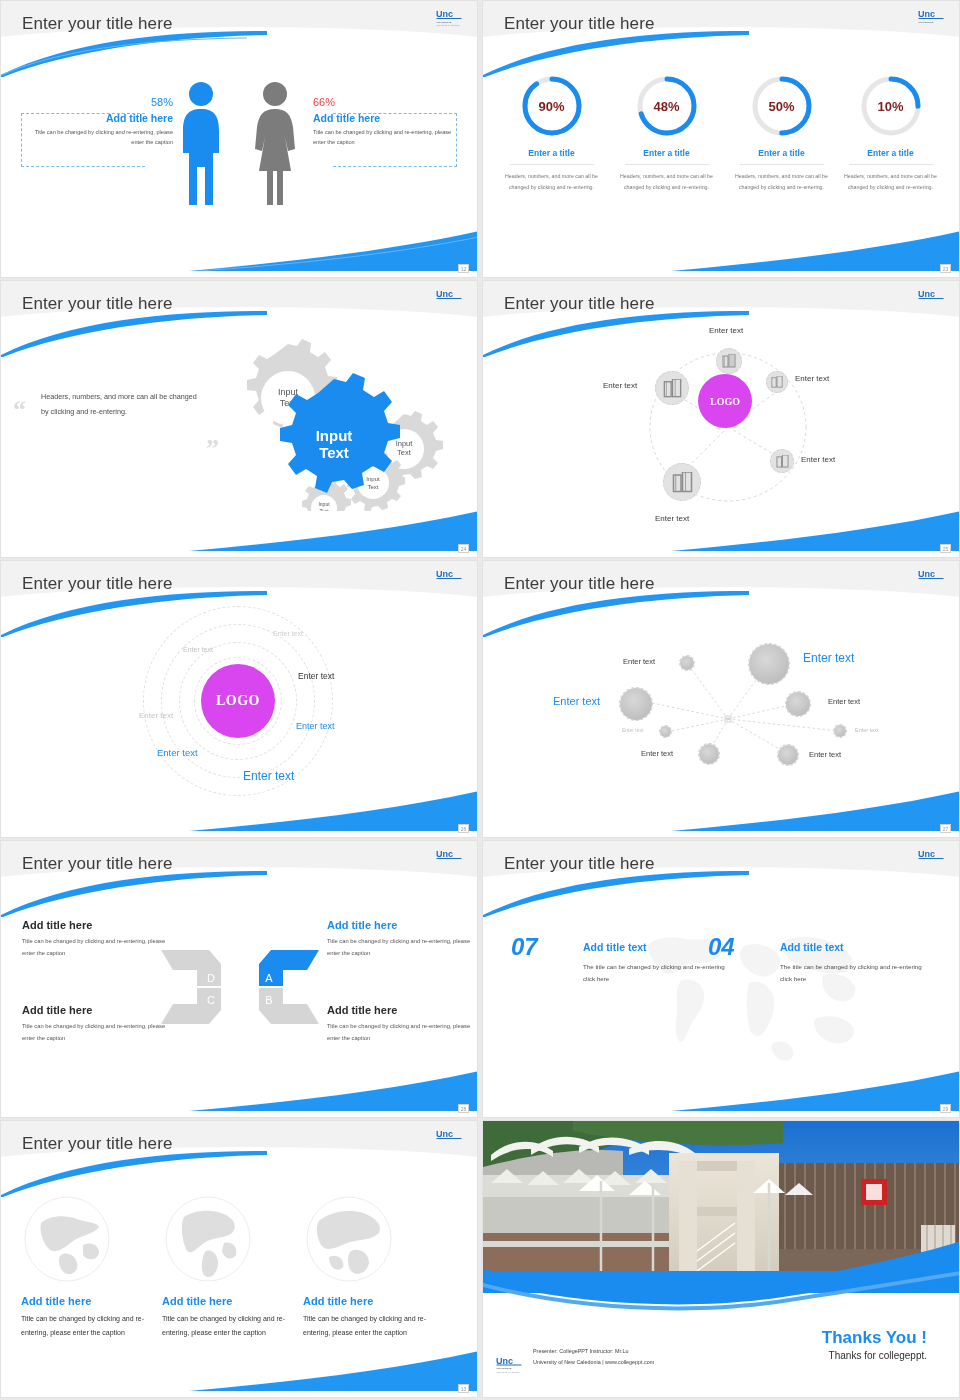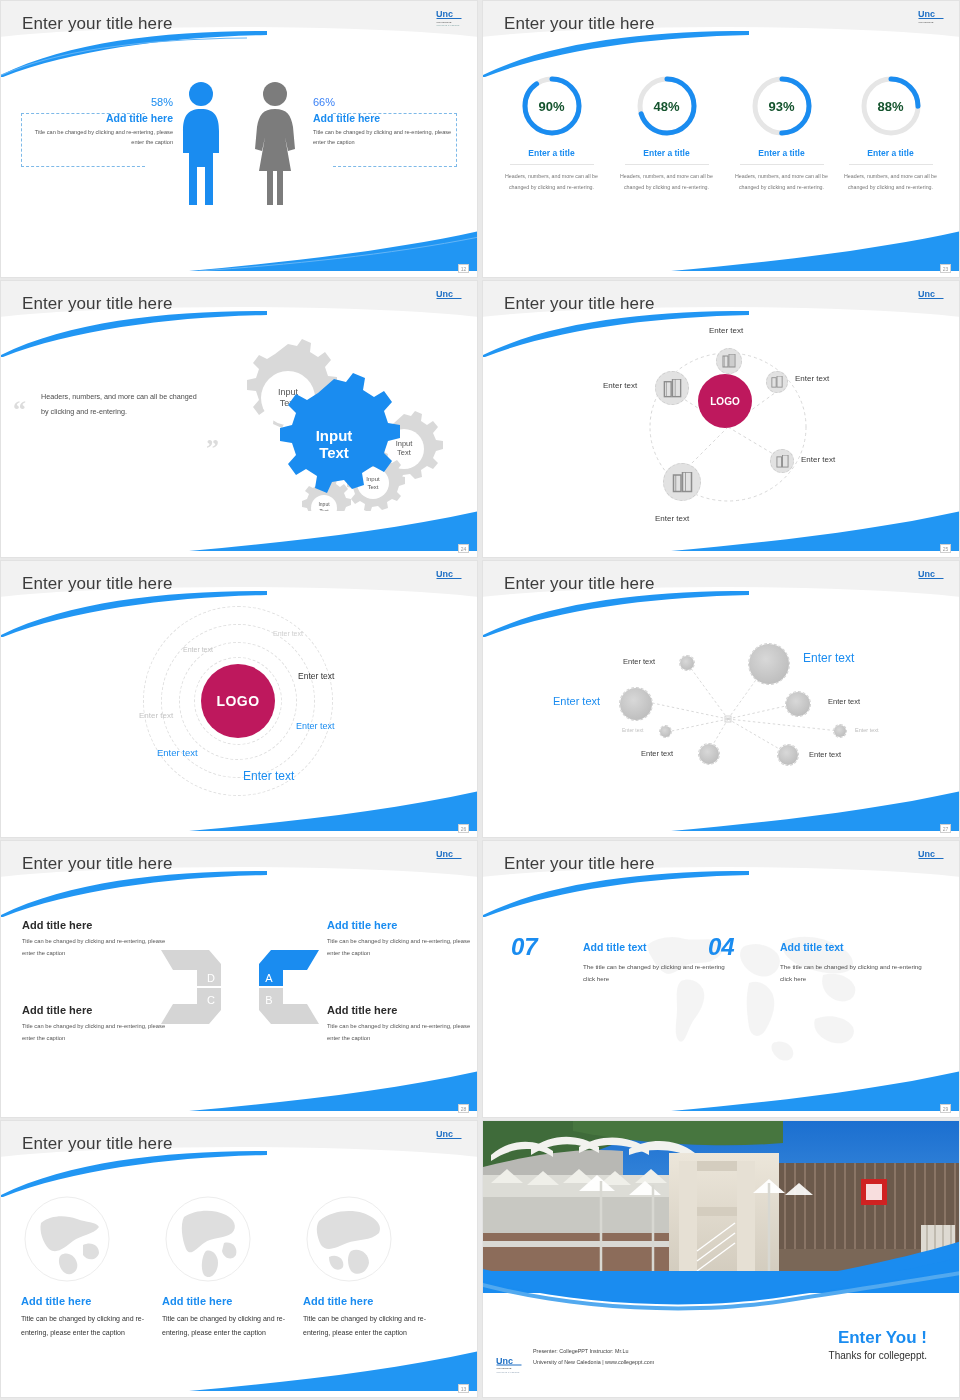--- a/index.html
+++ b/index.html
@@ -62,57 +62,57 @@
     background: #fff; z-index: 6;
   }
   .body { position: absolute; inset: 0; z-index: 5; }
 
   
   .s1-stat { position: absolute; top: 95px; width: 150px; }
   .s1-left  { left: 22px; text-align: right; }
   .s1-right { left: 312px; text-align: left; }
   .s1-pct { font-size: 11px; font-weight: normal; line-height: 1.1; }
   .s1-pct.blue { color: #1a8cf0; }
-  .s1-pct.grey { color: #3b82f6; }
+  .s1-pct.grey { color: #ef4444; }
   .s1-sub { font-size: 10.5px; font-weight: bold; color: #1a8cf0; margin-top: 4px; }
   .s1-desc { font-size: 5.6px; color: #555; line-height: 1.75; margin-top: 4px; }
   .s1-brk { position: absolute; top: 112px; width: 124px; height: 54px; }
   .s1-brk.l { left: 20px; border-left: 1px dashed #7db9e8; border-top: 1px dashed #7db9e8; border-bottom: 1px dashed #7db9e8; }
   .s1-brk.r { right: 20px; border-right: 1px dashed #7db9e8; border-top: 1px dashed #7db9e8; border-bottom: 1px dashed #7db9e8; }
   .person { position: absolute; top: 78px; }
   .p-man { left: 178px; }
   .p-woman { left: 252px; }
 
   
   .s2-col { position: absolute; top: 72px; width: 95px; text-align: center; }
   .ring-wrap { position: relative; width: 66px; height: 66px; margin: 0 auto; }
   .ring-pct {
     position: absolute; inset: 0; display: flex; align-items: center;
-    justify-content: center; font-size: 13px; font-weight: bold; color: #14532d;
+    justify-content: center; font-size: 13px; font-weight: bold; color: #7f1d1d;
   }
   .s2-title { font-size: 8.5px; font-weight: bold; color: #1a8cf0; margin-top: 9px; }
   .s2-sep { width: 84px; height: 1px; background: #e4e4e4; margin: 6px auto 0; }
   .s2-desc { font-size: 5.3px; color: #777; line-height: 2.05; margin-top: 6px; }
 
   
   .s3-quote { position: absolute; left: 40px; top: 108px; width: 160px; }
   .s3-qm { position: absolute; font-size: 26px; color: #dcdcdc; font-family: "Liberation Serif", serif; font-weight: bold; line-height: 1; }
   .s3-qm.open { left: 12px; top: 116px; }
   .s3-qm.close { left: 205px; top: 155px; }
   .s3-qtext { font-size: 7.2px; color: #4b4b4b; line-height: 2.1; }
 
   
   .s4-label { position: absolute; font-size: 8px; color: #3a3a3a; }
   .node-circ {
     position: absolute; border-radius: 50%; background: #e2e2e2;
     border: 1px dashed #cfcfcf; display: flex; align-items: center; justify-content: center;
   }
   .logo-circ {
-    position: absolute; border-radius: 50%; background: #be185d;
-    color: #fff; font-weight: bold; display: flex; align-items: center; justify-content: center;
+    position: absolute; border-radius: 50%; background: #d946ef;
+    color: #fff; font-weight: bold; display: flex; align-items: center; justify-content: center; font-family: Liberation Serif, serif;
   }
 
   
   .s5-ring { position: absolute; border-radius: 50%; border: 1px dashed #e0e0e0; }
   .s5-lab { position: absolute; font-size: 8px; }
 
   
   .n6 { position: absolute; border-radius: 50%; border: 1px dashed #d2d2d2; }
   .n6 i { display:block; width:100%; height:100%; border-radius:50%;
           background: radial-gradient(circle at 42% 38%, #d8d8d8, #b5b5b5); }
@@ -239,33 +239,33 @@
         <div class="s2-title">Enter a title</div>
         <div class="s2-sep"></div>
         <div class="s2-desc">Headers, numbers, and more can all be changed by clicking and re-entering.</div>
       </div>
       <div class="s2-col" style="left:251px">
         <div class="ring-wrap">
           <svg width="66" height="66" viewBox="0 0 66 66">
             <circle cx="33" cy="33" r="27" fill="none" stroke="#e6e6e6" stroke-width="5"></circle>
             <circle cx="33" cy="33" r="27" fill="none" stroke="#1a8cf0" stroke-width="5" stroke-dasharray="84.8 169.6" stroke-linecap="round" transform="rotate(-90 33 33)"></circle>
           </svg>
-          <div class="ring-pct">93%</div>
+          <div class="ring-pct">50%</div>
         </div>
         <div class="s2-title">Enter a title</div>
         <div class="s2-sep"></div>
         <div class="s2-desc">Headers, numbers, and more can all be changed by clicking and re-entering.</div>
       </div>
       <div class="s2-col" style="left:360px">
         <div class="ring-wrap">
           <svg width="66" height="66" viewBox="0 0 66 66">
             <circle cx="33" cy="33" r="27" fill="none" stroke="#e6e6e6" stroke-width="5"></circle>
             <circle cx="33" cy="33" r="27" fill="none" stroke="#1a8cf0" stroke-width="5" stroke-dasharray="42.4 169.6" stroke-linecap="round" transform="rotate(-90 33 33)"></circle>
           </svg>
-          <div class="ring-pct">88%</div>
+          <div class="ring-pct">10%</div>
         </div>
         <div class="s2-title">Enter a title</div>
         <div class="s2-sep"></div>
         <div class="s2-desc">Headers, numbers, and more can all be changed by clicking and re-entering.</div>
       </div>
     </div>
     <div class="pagenum">23</div>
   </div>
 
   <div class="slide">
@@ -758,18 +758,18 @@
         <path d="M3 23 h50" stroke="#1e6fc4" stroke-width="2" fill="none"></path>
         <text x="3" y="31" font-family="Liberation Sans, sans-serif" font-size="5" fill="#444">UNIVERSITE</text>
         <text x="3" y="38" font-family="Liberation Sans, sans-serif" font-size="4" fill="#9ab">NOUVELLE-CALEDONIE</text>
       </svg>
     </div>
     <div class="s10-pres">
       <div>Presenter: CollegePPT   Instructor: Mr.Lu</div>
       <div>University of New Caledonia  |  www.collegeppt.com</div>
     </div>
     <div class="s10-thx">
-      <div class="s10-thx-h">Enter You !</div>
+      <div class="s10-thx-h">Thanks You !</div>
       <div class="s10-thx-s">Thanks for collegeppt.</div>
     </div>
   </div>
 
 </div>
 
 </body></html>

